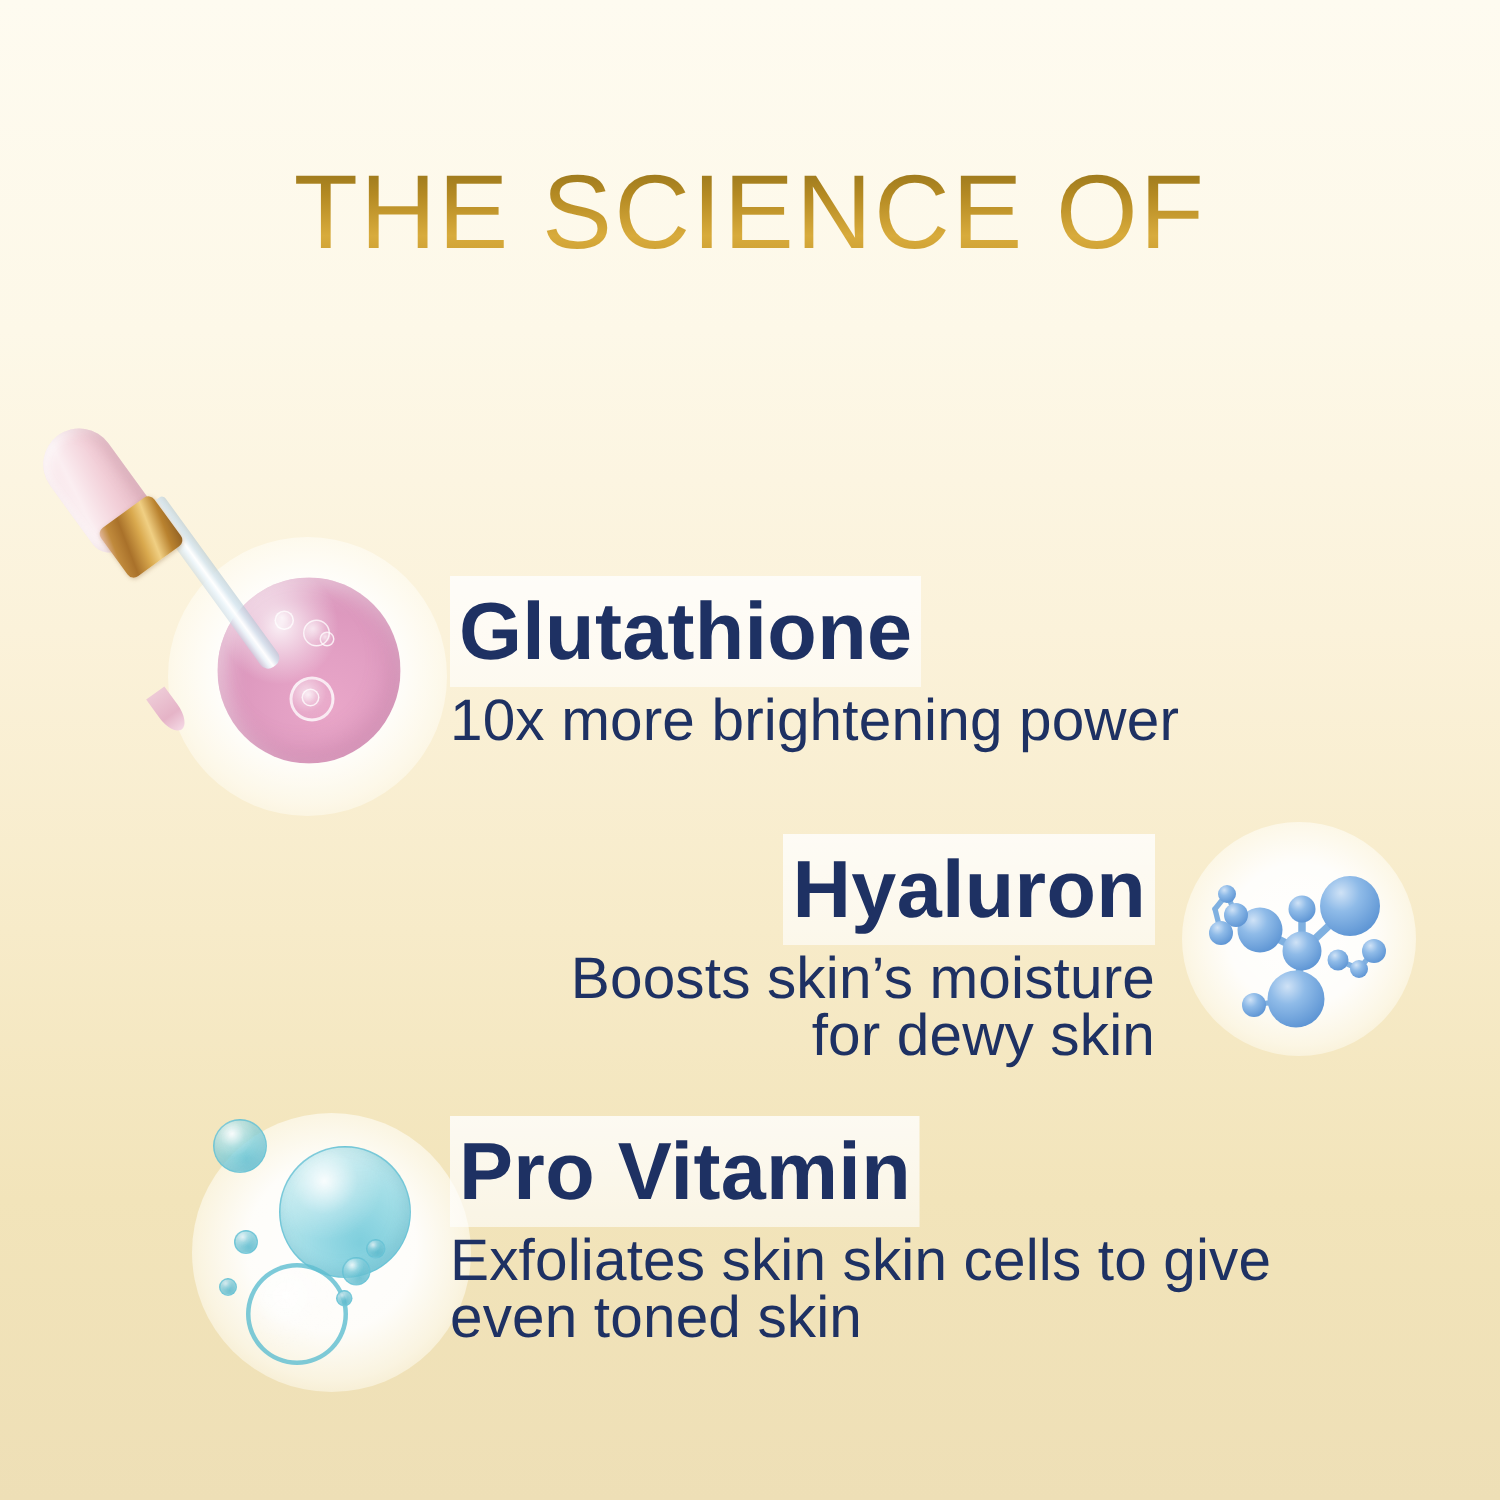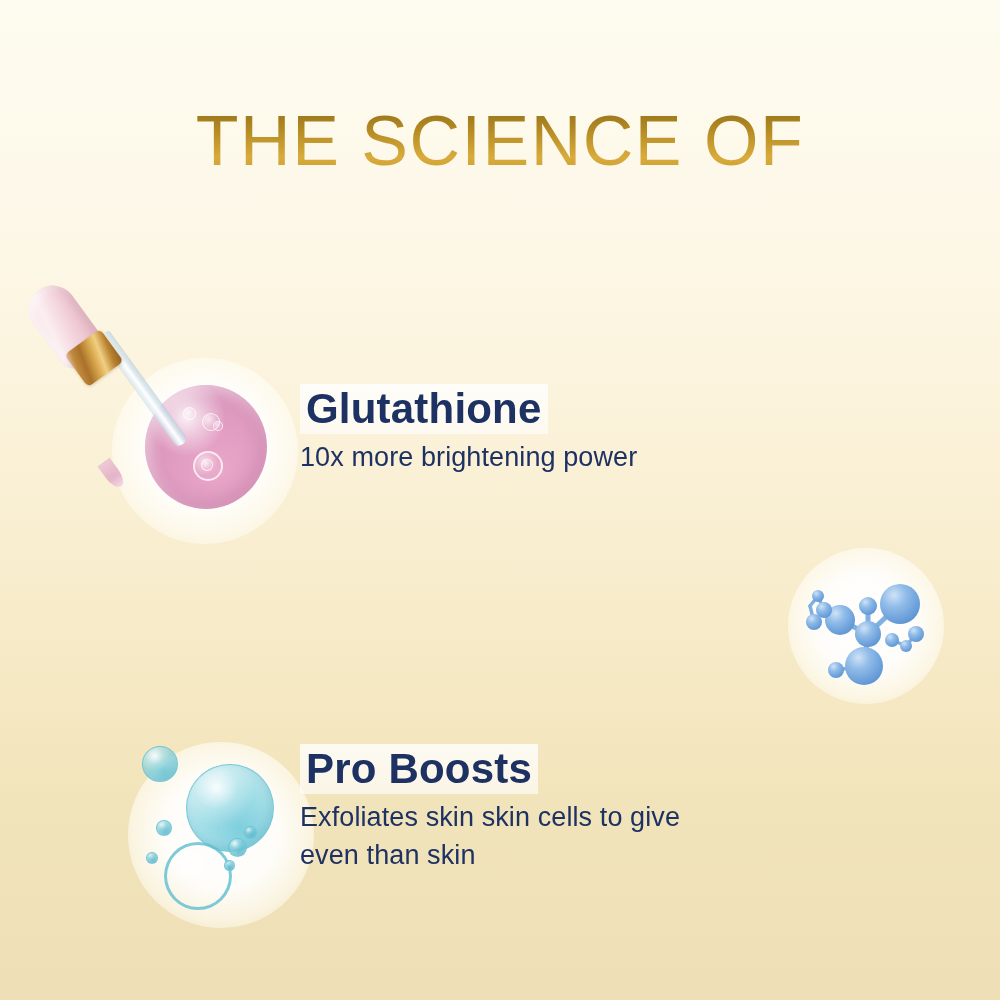--- a/index.html
+++ b/index.html
@@ -58,30 +58,30 @@
         rgba(255,255,255,0.92) 42%,
         rgba(255,253,245,0.66) 66%,
         rgba(253,247,230,0.25) 84%,
         rgba(250,240,215,0) 100%);
   }
 
   
   .block { position: absolute; }
   .heading {
     display: inline-block;
-    font-size: 42px;
+    font-size: 54px;
     line-height: 50px;
     font-weight: 700;
     color: #1e3163;
     letter-spacing: 0.2px;
-    padding: 0 6px;
+    padding: 12px 6px;
     background: linear-gradient(180deg, rgba(255,255,255,0.80) 0%, rgba(255,255,255,0.62) 100%);
   }
   .desc {
-    font-size: 27px;
+    font-size: 39px;
     line-height: 38px;
     font-weight: 400;
     color: #1e3163;
     letter-spacing: 0.1px;
     margin-top: 4px;
   }
   .desc span { display: block; }
 
   .block-glutathione { left: 300px; top: 384px; text-align: left; }
   .block-hyaluron    { right: 230px; top: 556px; text-align: right; }
@@ -254,36 +254,45 @@
       <circle cx="36" cy="62" r="8" fill="url(#gNode)"></circle>
       <circle cx="30" cy="48" r="6" fill="url(#gNode)"></circle>
       <circle cx="26" cy="74" r="8" fill="url(#gNode)"></circle>
       <circle cx="48" cy="122" r="8" fill="url(#gNode)"></circle>
       <circle cx="104" cy="92" r="7" fill="url(#gNode)"></circle>
       <circle cx="118" cy="98" r="6" fill="url(#gNode)"></circle>
       <circle cx="128" cy="86" r="8" fill="url(#gNode)"></circle>
     </svg>
   </div>
 
+  <div class="block block-hyaluron">
+    <div>
+      <span class="heading">Hyaluron</span>
+    </div>
+    <div class="desc">
+      <span>Boosts skin’s moisture</span>
+      <span>for dewy skin</span>
+    </div>
+  </div>
 
   <div class="glow glow-teal"></div>
   <div class="bubbles">
     <span class="bub big"></span>
     <span class="bub small"></span>
     <span class="bub ring"></span>
     <span class="bub tiny1"></span>
     <span class="bub tiny2"></span>
     <span class="bub tiny3"></span>
     <span class="bub tiny4"></span>
     <span class="bub tiny5"></span>
   </div>
 
   <div class="block block-proretinol">
     <div>
-      <span class="heading">Pro Boosts</span>
+      <span class="heading">Pro Vitamin</span>
     </div>
     <div class="desc">
       <span>Exfoliates skin skin cells to give</span>
-      <span>even than skin</span>
+      <span>even toned skin</span>
     </div>
   </div>
 
 </div>
 
 </body></html>

